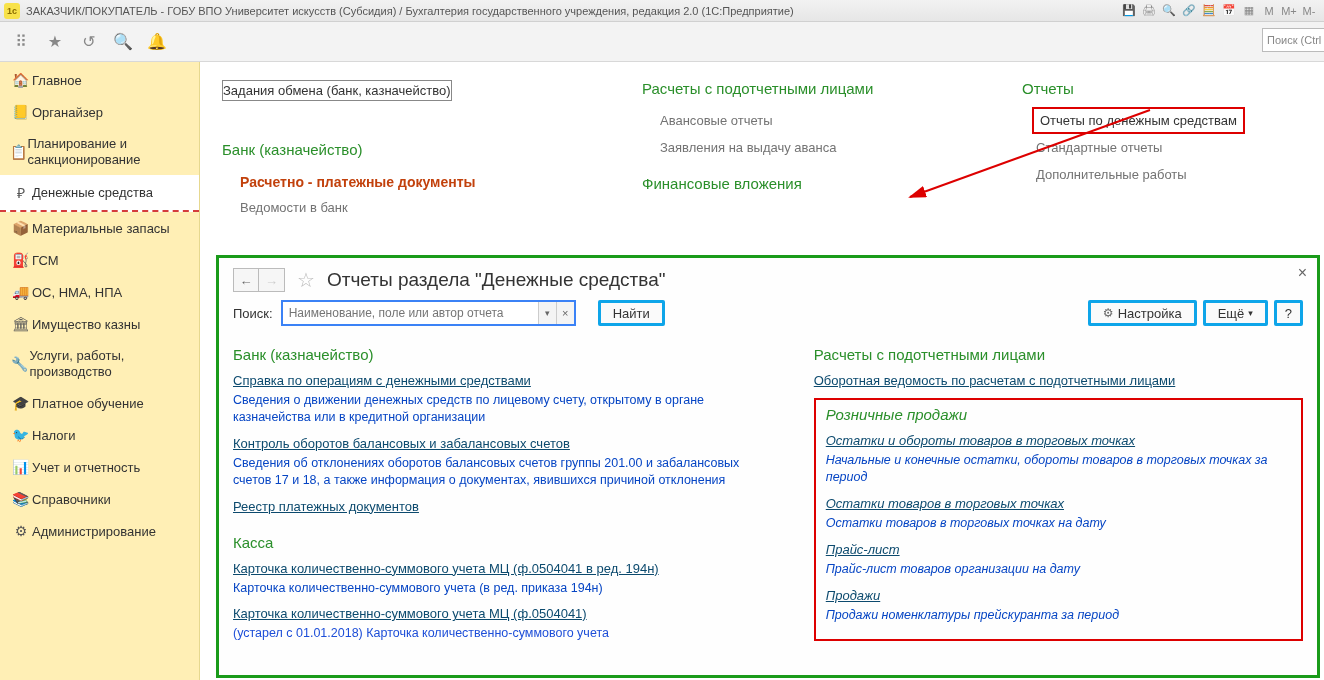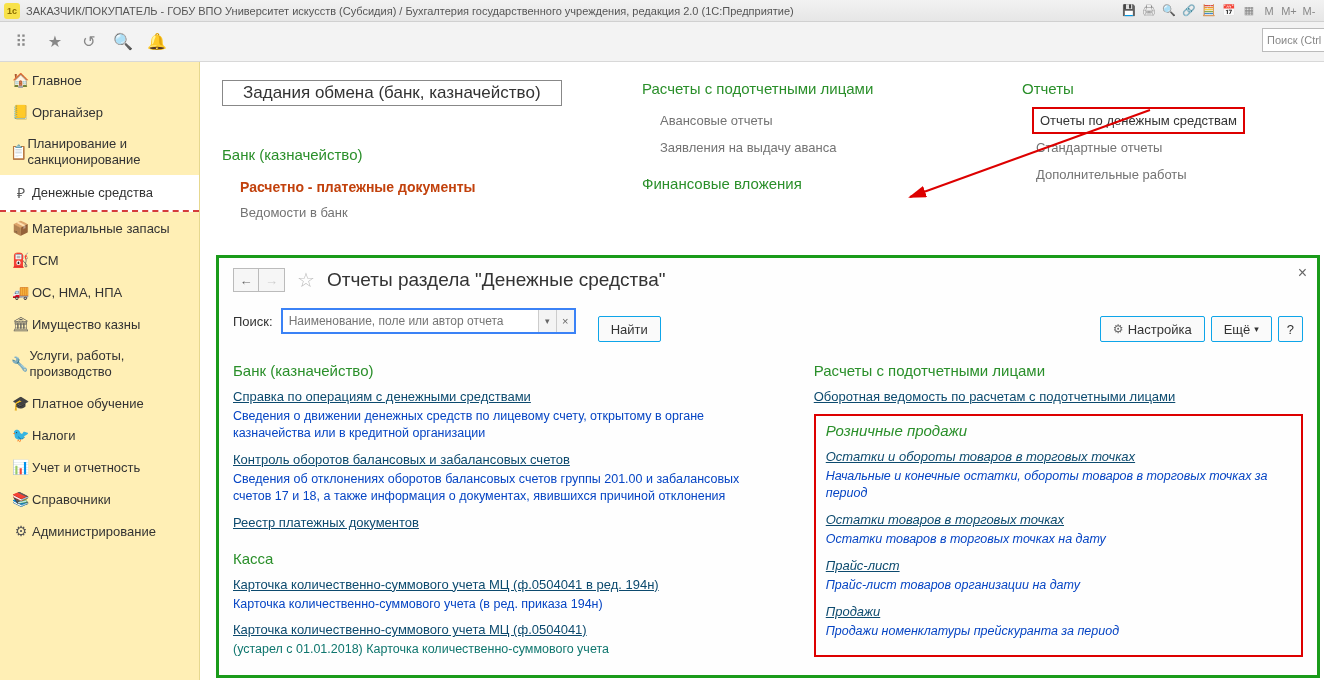--- a/index.html
+++ b/index.html
@@ -31,21 +31,21 @@
   .sb-item.multiline .sb-label { line-height:1.2; }
 
   
   .main { flex:1; position:relative; background:#fff; min-width:0; }
 
   
   .upper-section { padding:18px 22px 10px 22px; position:relative; }
   .upper-cols { display:flex; gap:60px; }
   .upcol { }
   .up-title { color:#2a8f2a; font-size:15px; margin-bottom:10px; }
-  .up-title.boxed { border:1px solid #888; padding:2px 20px; display:inline-block; color:#333; font-size:17px;}
+  .up-title.boxed { border:1px solid #888; padding:2px 0; display:inline-block; color:#333; font-size:13px;}
   .up-link { color:#737373; font-size:13px; padding:6px 0 6px 18px; }
   .sub-head { color:#c2410c; font-size:14px; font-weight:bold; padding:6px 0 4px 18px;}
   .otch-link-wrap { border:2px solid #d00; padding:4px 6px; display:inline-block; }
 
   
   .arrow-anno { position:absolute; pointer-events:none; }
 
   
   .panel { position:absolute; left:216px; top:255px; right:4px; bottom:2px; border:3px solid #1a9b1a; background:#fefefe; }
   .panel-inner { padding:10px 14px 8px 14px; height:100%; overflow:hidden; position:relative;}
@@ -55,31 +55,31 @@
   .star-icon { margin:0 12px; color:#bbb; font-size:20px; }
   .panel-title { font-size:19px; color:#333; }
   .panel-close { position:absolute; right:10px; top:6px; font-size:16px; color:#666; cursor:pointer;}
 
   .search-row { display:flex; align-items:center; margin-bottom:12px; gap:6px; }
   .search-label { color:#333; font-size:13px; margin-right:2px;}
   .search-input-wrap { display:flex; border:2px solid #3b82f6; height:26px;}
   .search-input { width:255px; border:none; outline:none; font-size:12px; padding:0 6px; color:#888;}
   .search-dd { width:18px; border-left:1px solid #ccc; background:#f4f4f4; display:flex;align-items:center;justify-content:center;font-size:9px;color:#666;}
   .search-clear { width:18px; border-left:1px solid #ccc; background:#f4f4f4; display:flex;align-items:center;justify-content:center;font-size:11px;color:#666;}
-  .btn { height:26px; border:1px solid #0ea5e9; background:#fafafa; padding:0 12px; font-size:13px; display:flex;align-items:center; cursor:pointer; border-radius:2px;margin-top:16px;}
+  .btn { height:26px; border:3px solid #0ea5e9; background:#fafafa; padding:0 12px; font-size:13px; display:flex;align-items:center; cursor:pointer; border-radius:2px;}
   .btn .bicon { margin-right:4px; color:#666; font-size:12px;}
   .search-row .spacer { flex:1; }
 
   
   .panel-cols { display:flex; gap:40px; }
   .pcol { flex:1; min-width:0; }
   .sec-head { color:#2a8f2a; font-size:15px; margin:8px 0 6px 0; }
   .rep-link { color:#0c4a6e; text-decoration:underline; font-size:13px; display:inline-block; margin:4px 0 2px 0; cursor:pointer;}
   .rep-desc { color:#0645c4; font-size:12.5px; margin:2px 0 6px 0; text-decoration:none; line-height:1.35; }
-  .rep-desc.orange { color:#0f766e; }
+  .rep-desc.orange { color:#1d4ed8; }
 
   .red-box { border:2px solid #d00; padding:6px 10px 10px 10px; margin-top:8px;font-style:italic;}
 </style>
 </head>
 <body>
 
 <div class="app-window">
 
   <div class="title-bar">
     <div class="logo1c">1c</div>

